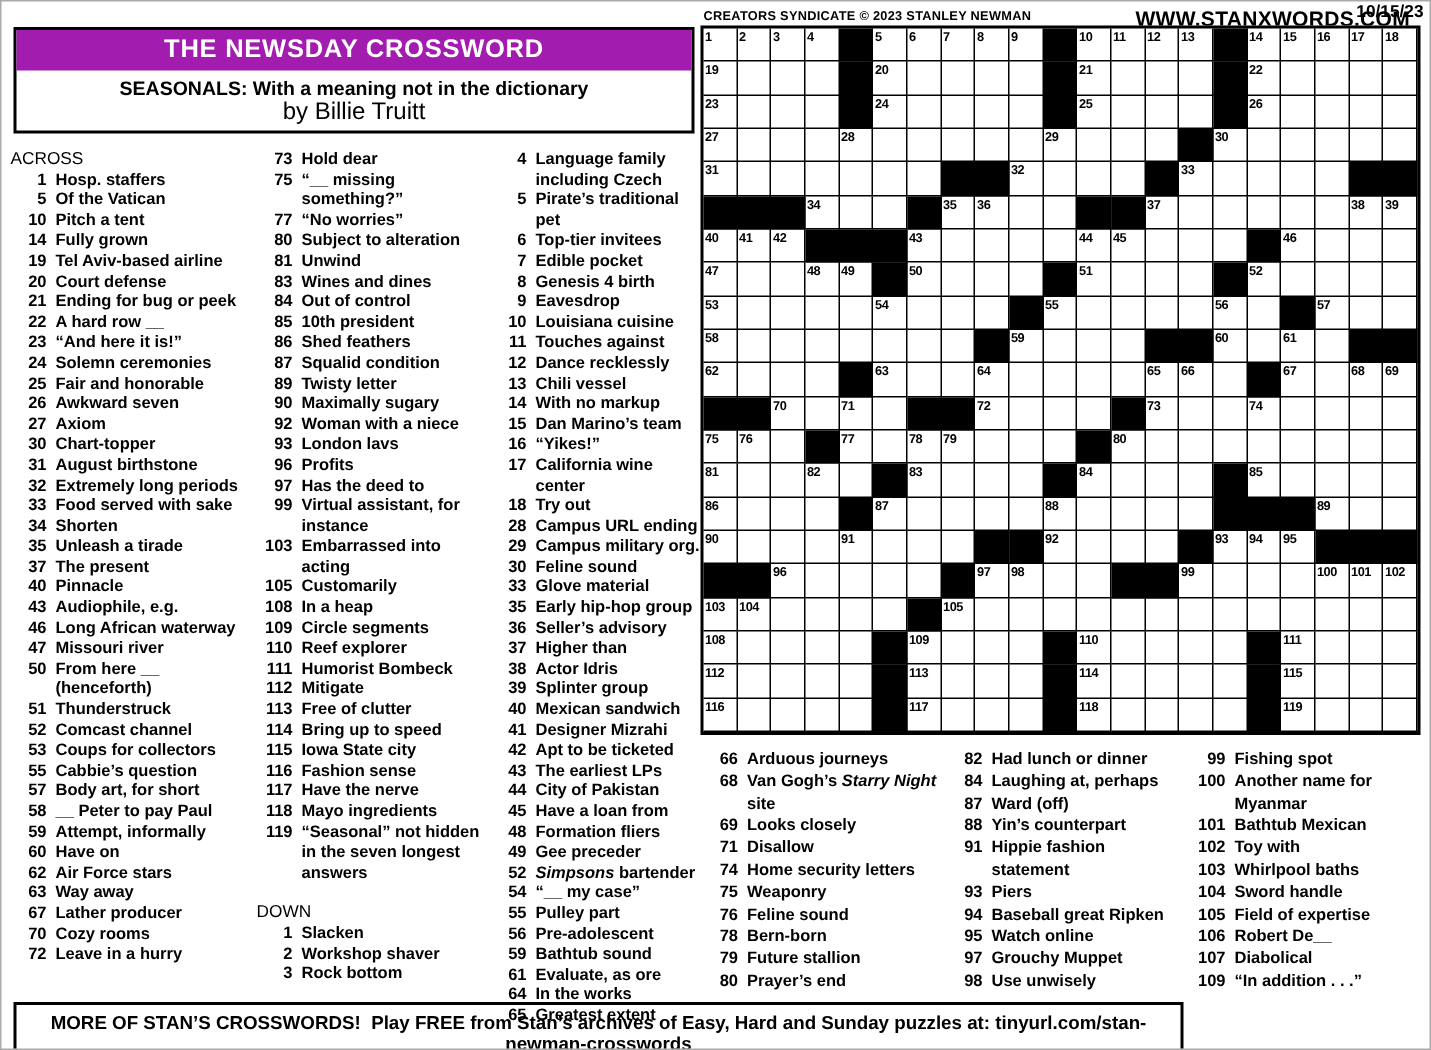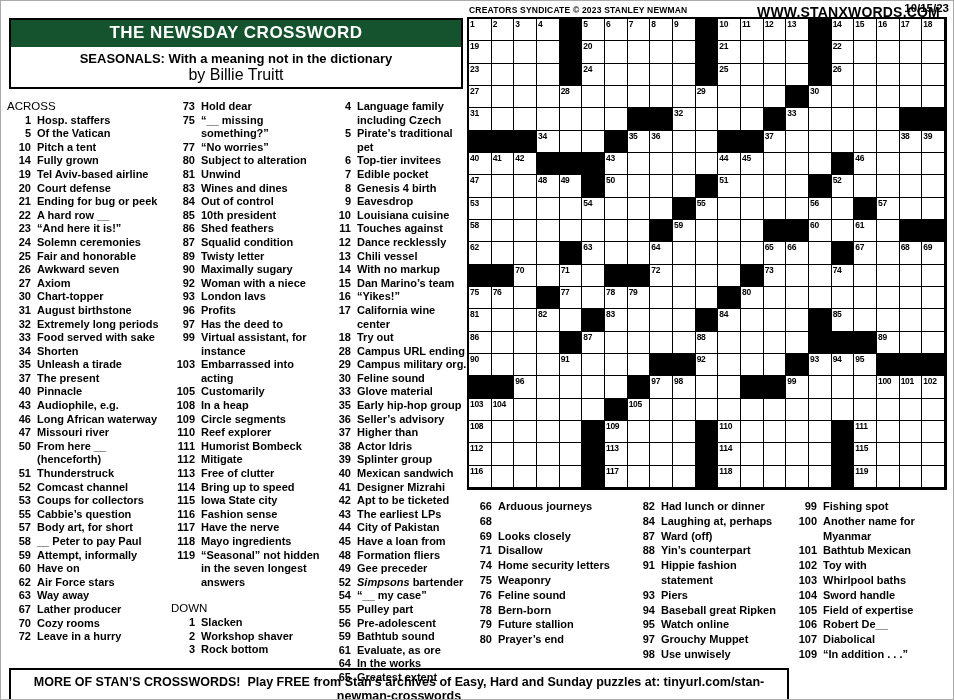--- a/index.html
+++ b/index.html
@@ -1,21 +1,21 @@
 <!DOCTYPE html>
 <html><head>
 <meta charset="utf-8">
 <style>
   html,body{margin:0;padding:0;background:#fff;}
   .page{position:relative;width:954px;height:700px;background:#fff;color:#000;
         font-family:"Liberation Sans",sans-serif;overflow:hidden;border:1px solid #aaa;box-sizing:border-box;}
 
   
   .masthead{position:absolute;left:8px;top:17px;width:450px;border:2px solid #000;}
-  .title-bar{background:#14532d;color:#fff;text-align:center;font-weight:bold;font-size:17px;
+  .title-bar{background:#a21caf;color:#fff;text-align:center;font-weight:bold;font-size:17px;
              letter-spacing:.5px;padding:3px 0 4px;}
   .mast-lines{text-align:center;padding:3px 4px 4px;}
   .hl-edited{font-size:13px;line-height:17px;}
   .hl-theme{font-size:13px;font-weight:bold;line-height:17px;}
   .hl-byline{font-size:16px;line-height:16px;}
 
   
   .clue-col{position:absolute;}
   .c0{left:6px;top:99px;width:160px;}
   .c1{left:170px;top:99px;width:152px;}
@@ -1197,20 +1197,21 @@
       </div>
     </div>
 
   <div class="clue-col bottom c3">
       <div class="clue-item">
         <span class="clue-num">66</span>
         <span class="clue-text"><span>Arduous journeys</span></span>
       </div>
       <div class="clue-item">
         <span class="clue-num">68</span>
+        <span class="clue-text"><span>Van Gogh’s </span><i>Starry Night</i><span> site</span></span>
       </div>
       <div class="clue-item">
         <span class="clue-num">69</span>
         <span class="clue-text"><span>Looks closely</span></span>
       </div>
       <div class="clue-item">
         <span class="clue-num">71</span>
         <span class="clue-text"><span>Disallow</span></span>
       </div>
       <div class="clue-item">

